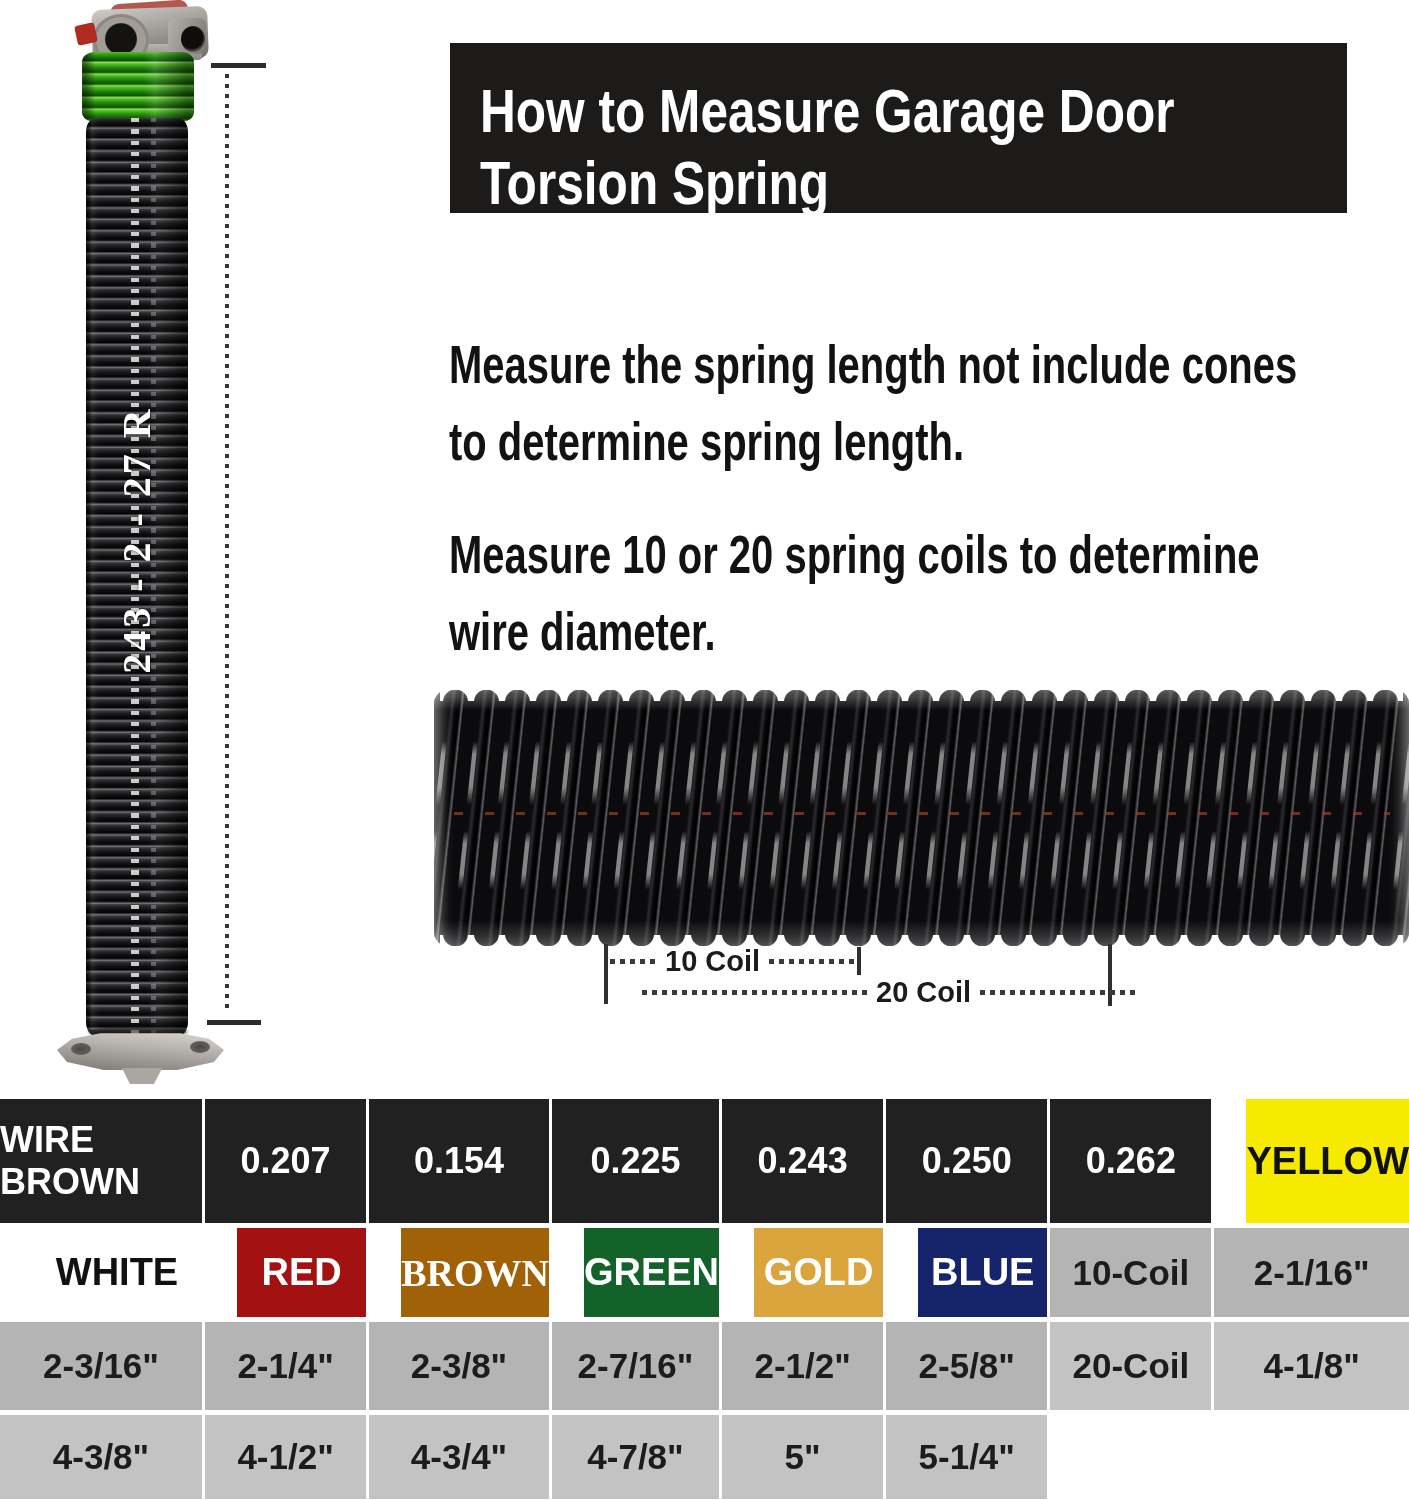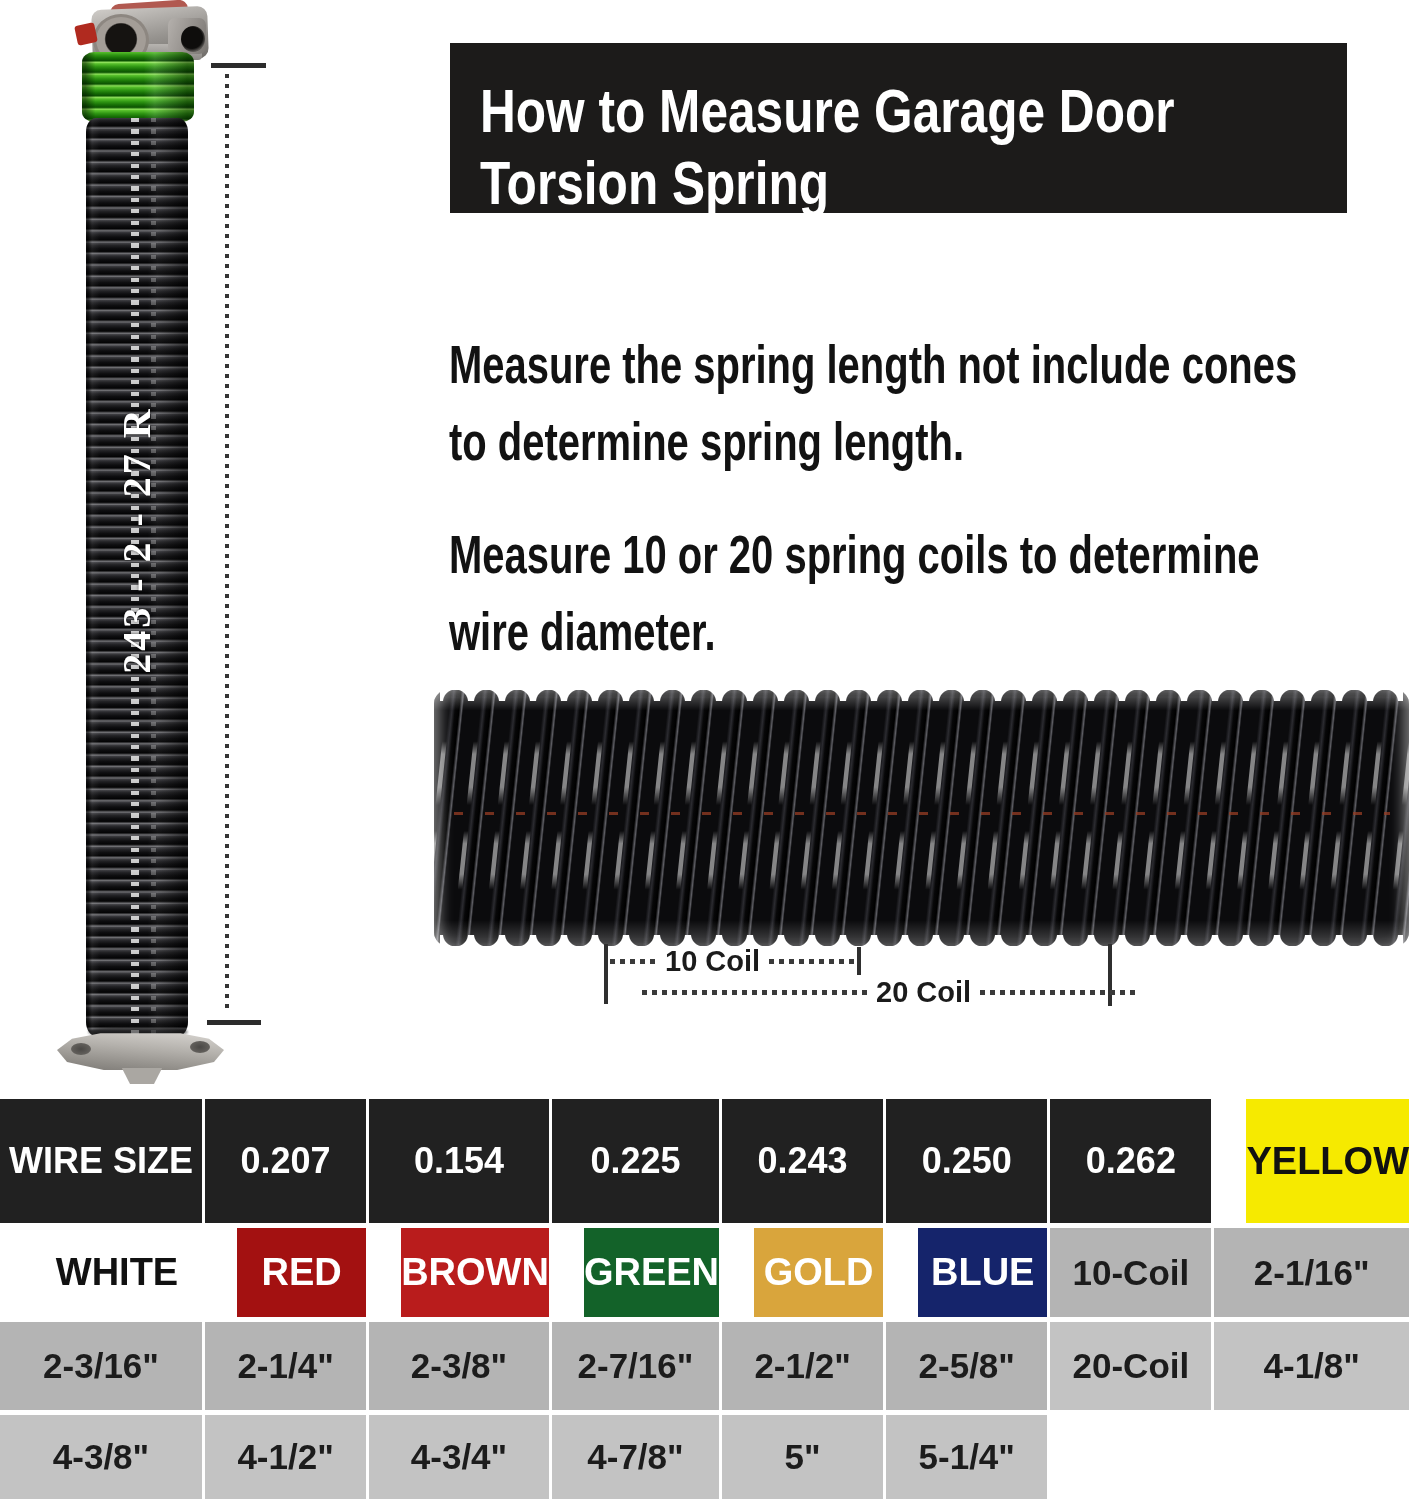--- a/index.html
+++ b/index.html
@@ -169,32 +169,32 @@
     <span>10 Coil</span>
     <i class="seg s2"></i>
   </div>
   <div class="dim dim-20">
     <i class="seg s1"></i>
     <span>20 Coil</span>
     <i class="seg s2"></i>
   </div>
 
   <div class="table">
-    <div class="cell r1">WIRE SIZE</div>
+    <div class="cell r1">WIRE BROWN</div>
     <div class="cell r1">0.207</div>
     <div class="cell r1">0.154</div>
     <div class="cell r1">0.225</div>
     <div class="cell r1">0.243</div>
     <div class="cell r1">0.250</div>
     <div class="cell r1">0.262</div>
 
     <div class="cell colorcell" style="background: rgb(246, 234, 0); color: rgb(17, 17, 17);">YELLOW</div>
     <div class="cell colorcell" style="background: rgb(255, 255, 255); color: rgb(17, 17, 17);">WHITE</div>
     <div class="cell colorcell" style="background: rgb(163, 17, 17); color: rgb(255, 255, 255);">RED</div>
-    <div class="cell colorcell" style="background: #b91c1c; color: rgb(255, 255, 255);">BROWN</div>
+    <div class="cell colorcell" style="background: #a16207; color: rgb(255, 255, 255); font-family: Liberation Serif, serif;">BROWN</div>
     <div class="cell colorcell" style="background: rgb(19, 98, 41); color: rgb(255, 255, 255);">GREEN</div>
     <div class="cell colorcell" style="background: rgb(217, 165, 60); color: rgb(255, 255, 255);">GOLD</div>
     <div class="cell colorcell" style="background: rgb(21, 36, 107); color: rgb(255, 255, 255);">BLUE</div>
 
     <div class="cell g1">10-Coil</div>
     <div class="cell g1">2-1/16"</div>
     <div class="cell g1">2-3/16"</div>
     <div class="cell g1">2-1/4"</div>
     <div class="cell g1">2-3/8"</div>
     <div class="cell g1">2-7/16"</div>

